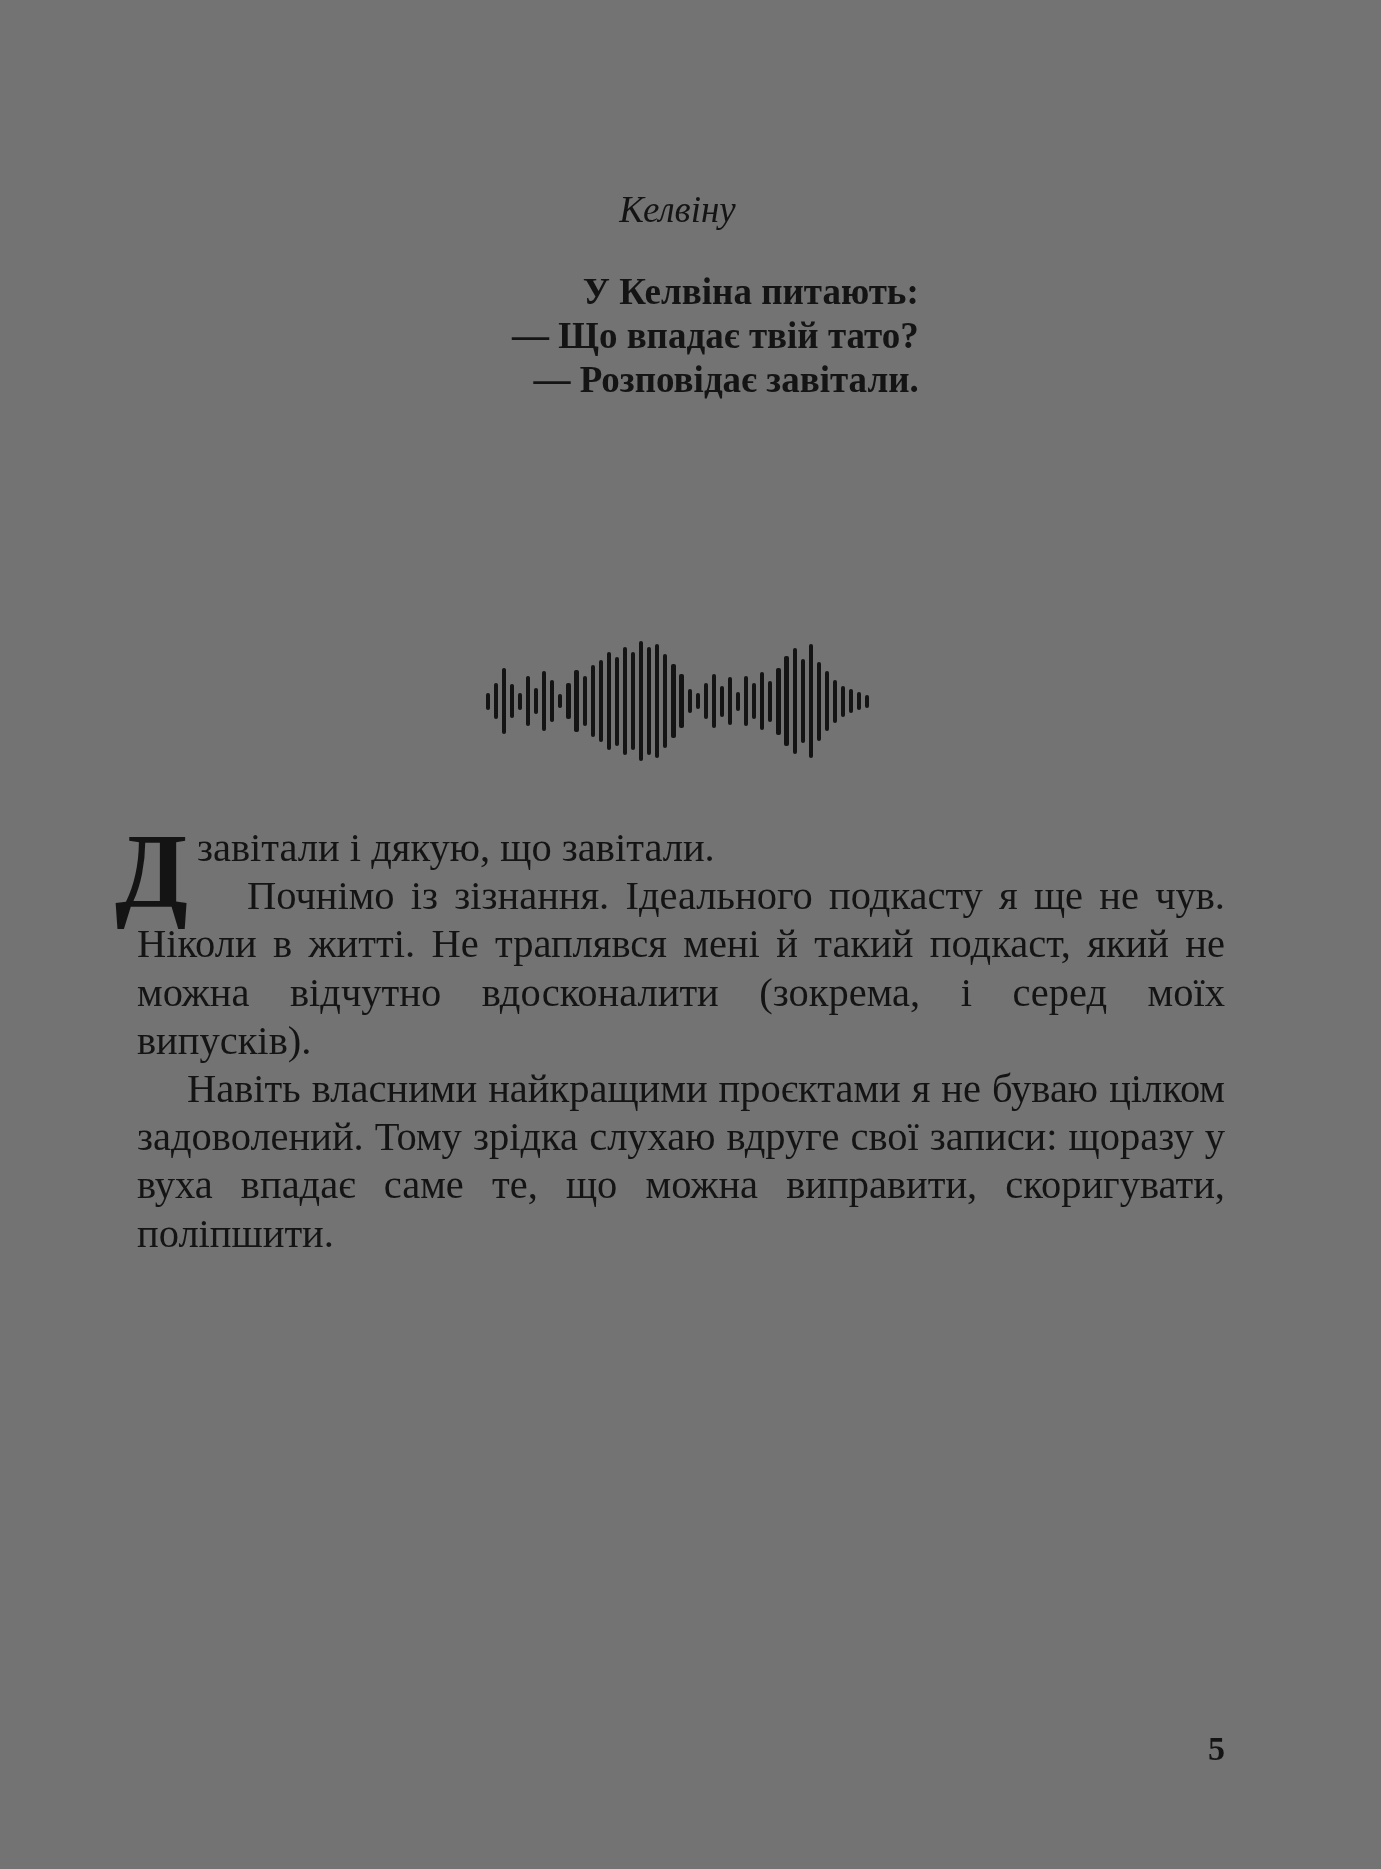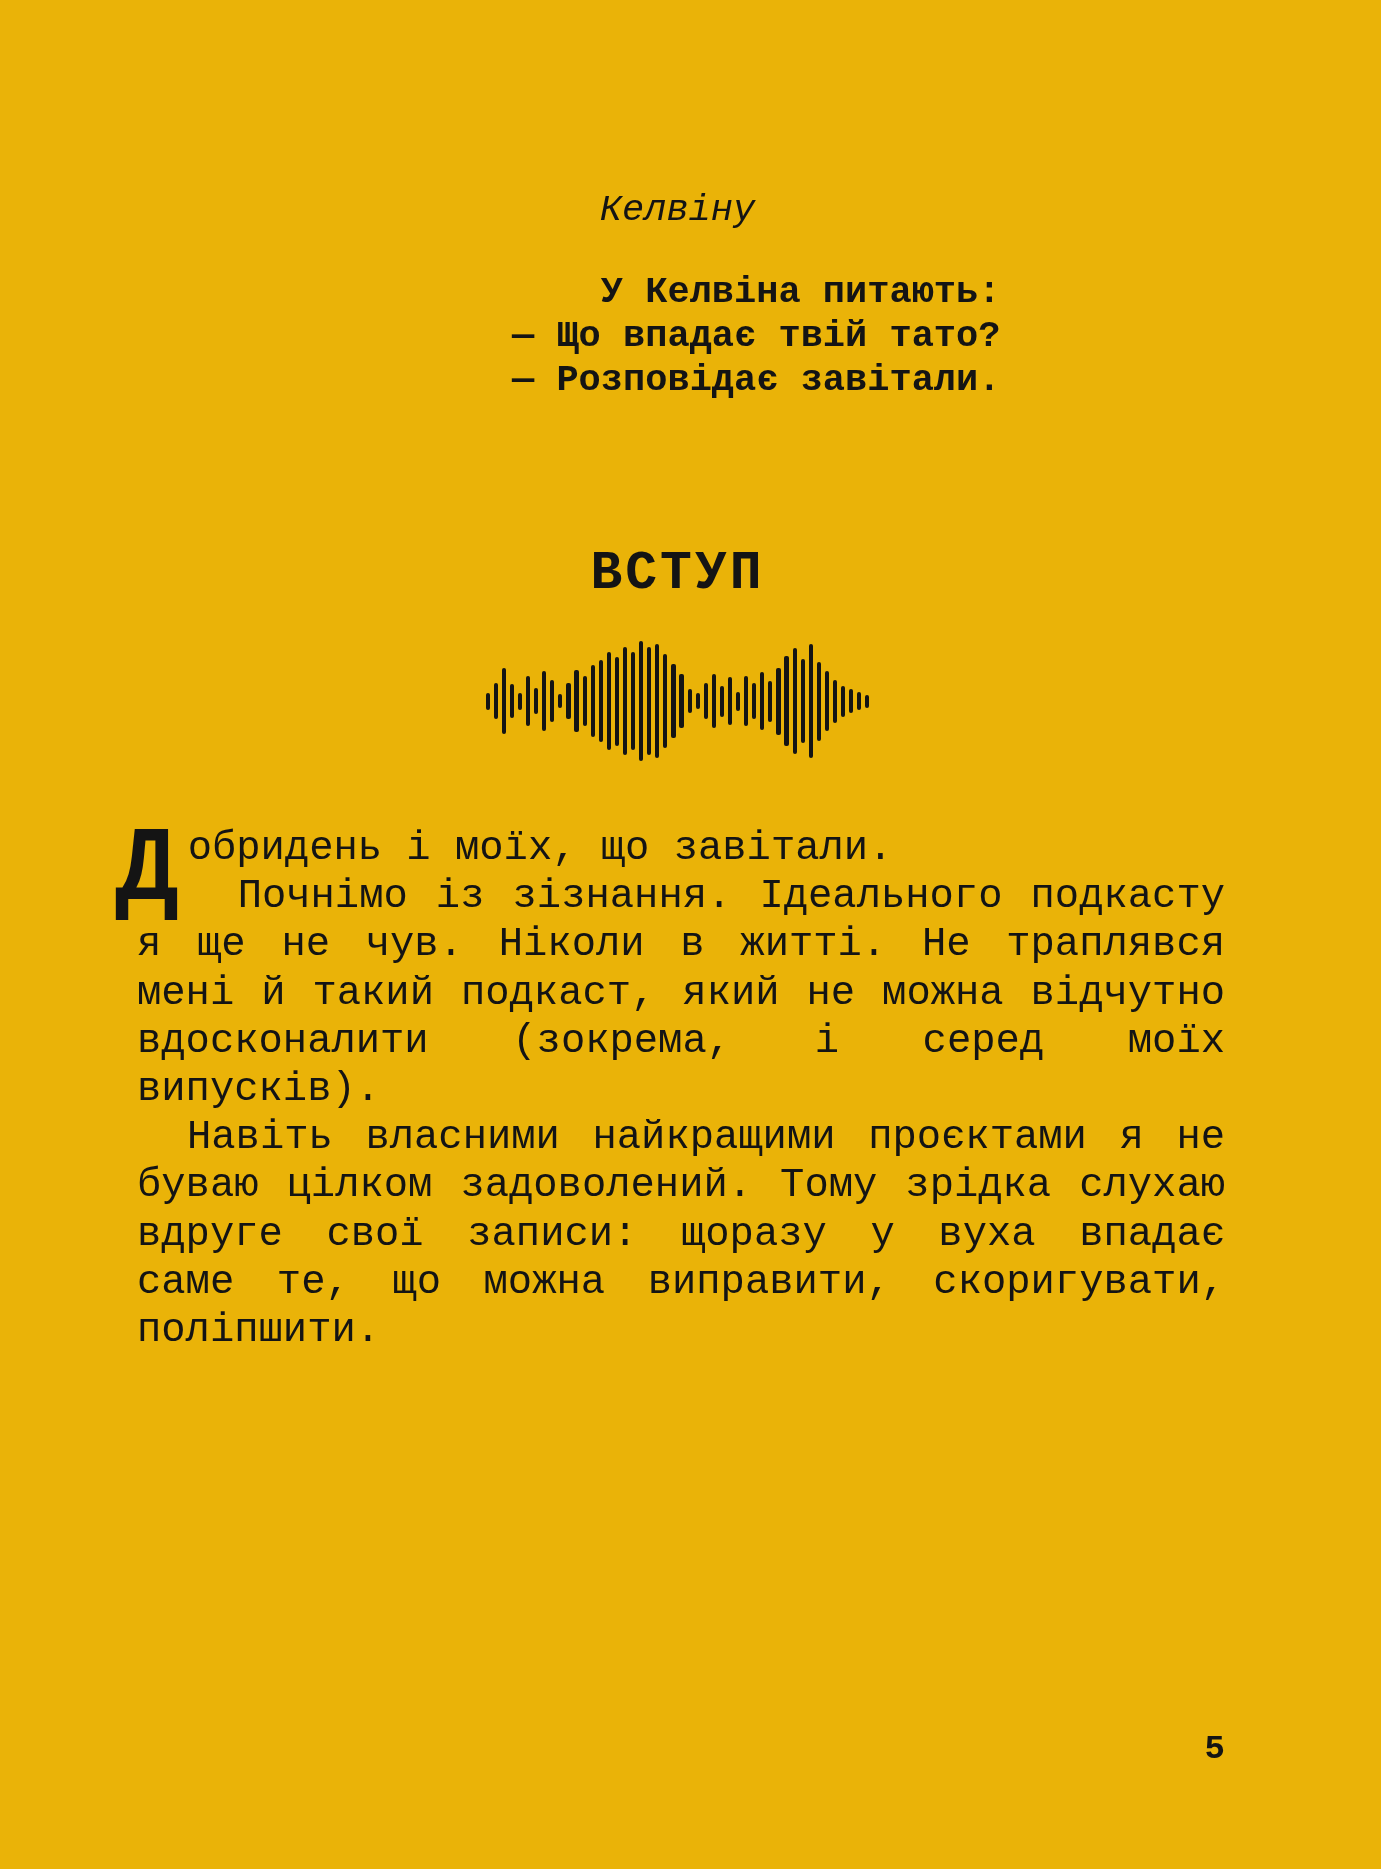--- a/index.html
+++ b/index.html
@@ -5,22 +5,22 @@
   html, body {
     margin: 0;
     padding: 0;
     background: #d9d9d9;
   }
   .page {
     position: relative;
     width: 1381px;
     height: 1869px;
     margin: 0 auto;
-    background: #eab308;
-    font-family: Liberation Mono, monospace;
+    background: #737373;
+    font-family: Liberation Serif, serif;
     color: #141414;
     overflow: hidden;
   }
   .centered {
     position: absolute;
     left: 0;
     right: 26px;
     text-align: center;
   }
   .dedication {
@@ -100,21 +100,20 @@
 <div class="page">
 
   <div class="centered dedication">Келвіну</div>
 
   <div class="epigraph">
     <p>У Келвіна питають:</p>
     <p>— Що впадає твій тато?</p>
     <p>— Розповідає завітали.</p>
   </div>
 
-  <div class="centered chapter-title">ВСТУП</div>
 
   <div class="waveform-row">
     <div class="waveform">
         <div class="wf-bar" style="height: 17px; background: rgb(20, 20, 20);"></div>
         <div class="wf-bar" style="height: 36px; background: rgb(20, 20, 20);"></div>
         <div class="wf-bar" style="height: 66px; background: rgb(20, 20, 20);"></div>
         <div class="wf-bar" style="height: 34px; background: rgb(20, 20, 20);"></div>
         <div class="wf-bar" style="height: 17px; background: rgb(20, 20, 20);"></div>
         <div class="wf-bar" style="height: 50px; background: rgb(20, 20, 20);"></div>
         <div class="wf-bar" style="height: 26px; background: rgb(20, 20, 20);"></div>
@@ -158,21 +157,21 @@
         <div class="wf-bar" style="height: 31px; background: rgb(20, 20, 20);"></div>
         <div class="wf-bar" style="height: 24px; background: rgb(20, 20, 20);"></div>
         <div class="wf-bar" style="height: 18px; background: rgb(20, 20, 20);"></div>
         <div class="wf-bar" style="height: 13px; background: rgb(20, 20, 20);"></div>
       </div>
   </div>
 
   <div class="body-text">
     <div class="opening">
       <span class="dropcap">Д</span>
-      <p>обридень і моїх, що завітали.</p>
+      <p>завітали і дякую, що завітали.</p>
     </div>
     <div class="body-rest">
       <p>Почнімо із зізнання. Ідеального подкасту я ще не чув. Ніколи в житті. Не траплявся мені й такий подкаст, який не можна відчутно вдосконалити (зокрема, і серед моїх випусків).</p>
       <p>Навіть власними найкращими проєктами я не буваю цілком задоволений. Тому зрідка слухаю вдруге свої записи: щоразу у вуха впадає саме те, що можна виправити, скоригувати, поліпшити.</p>
     </div>
   </div>
 
   <div class="page-number">5</div>
 
 </div>

